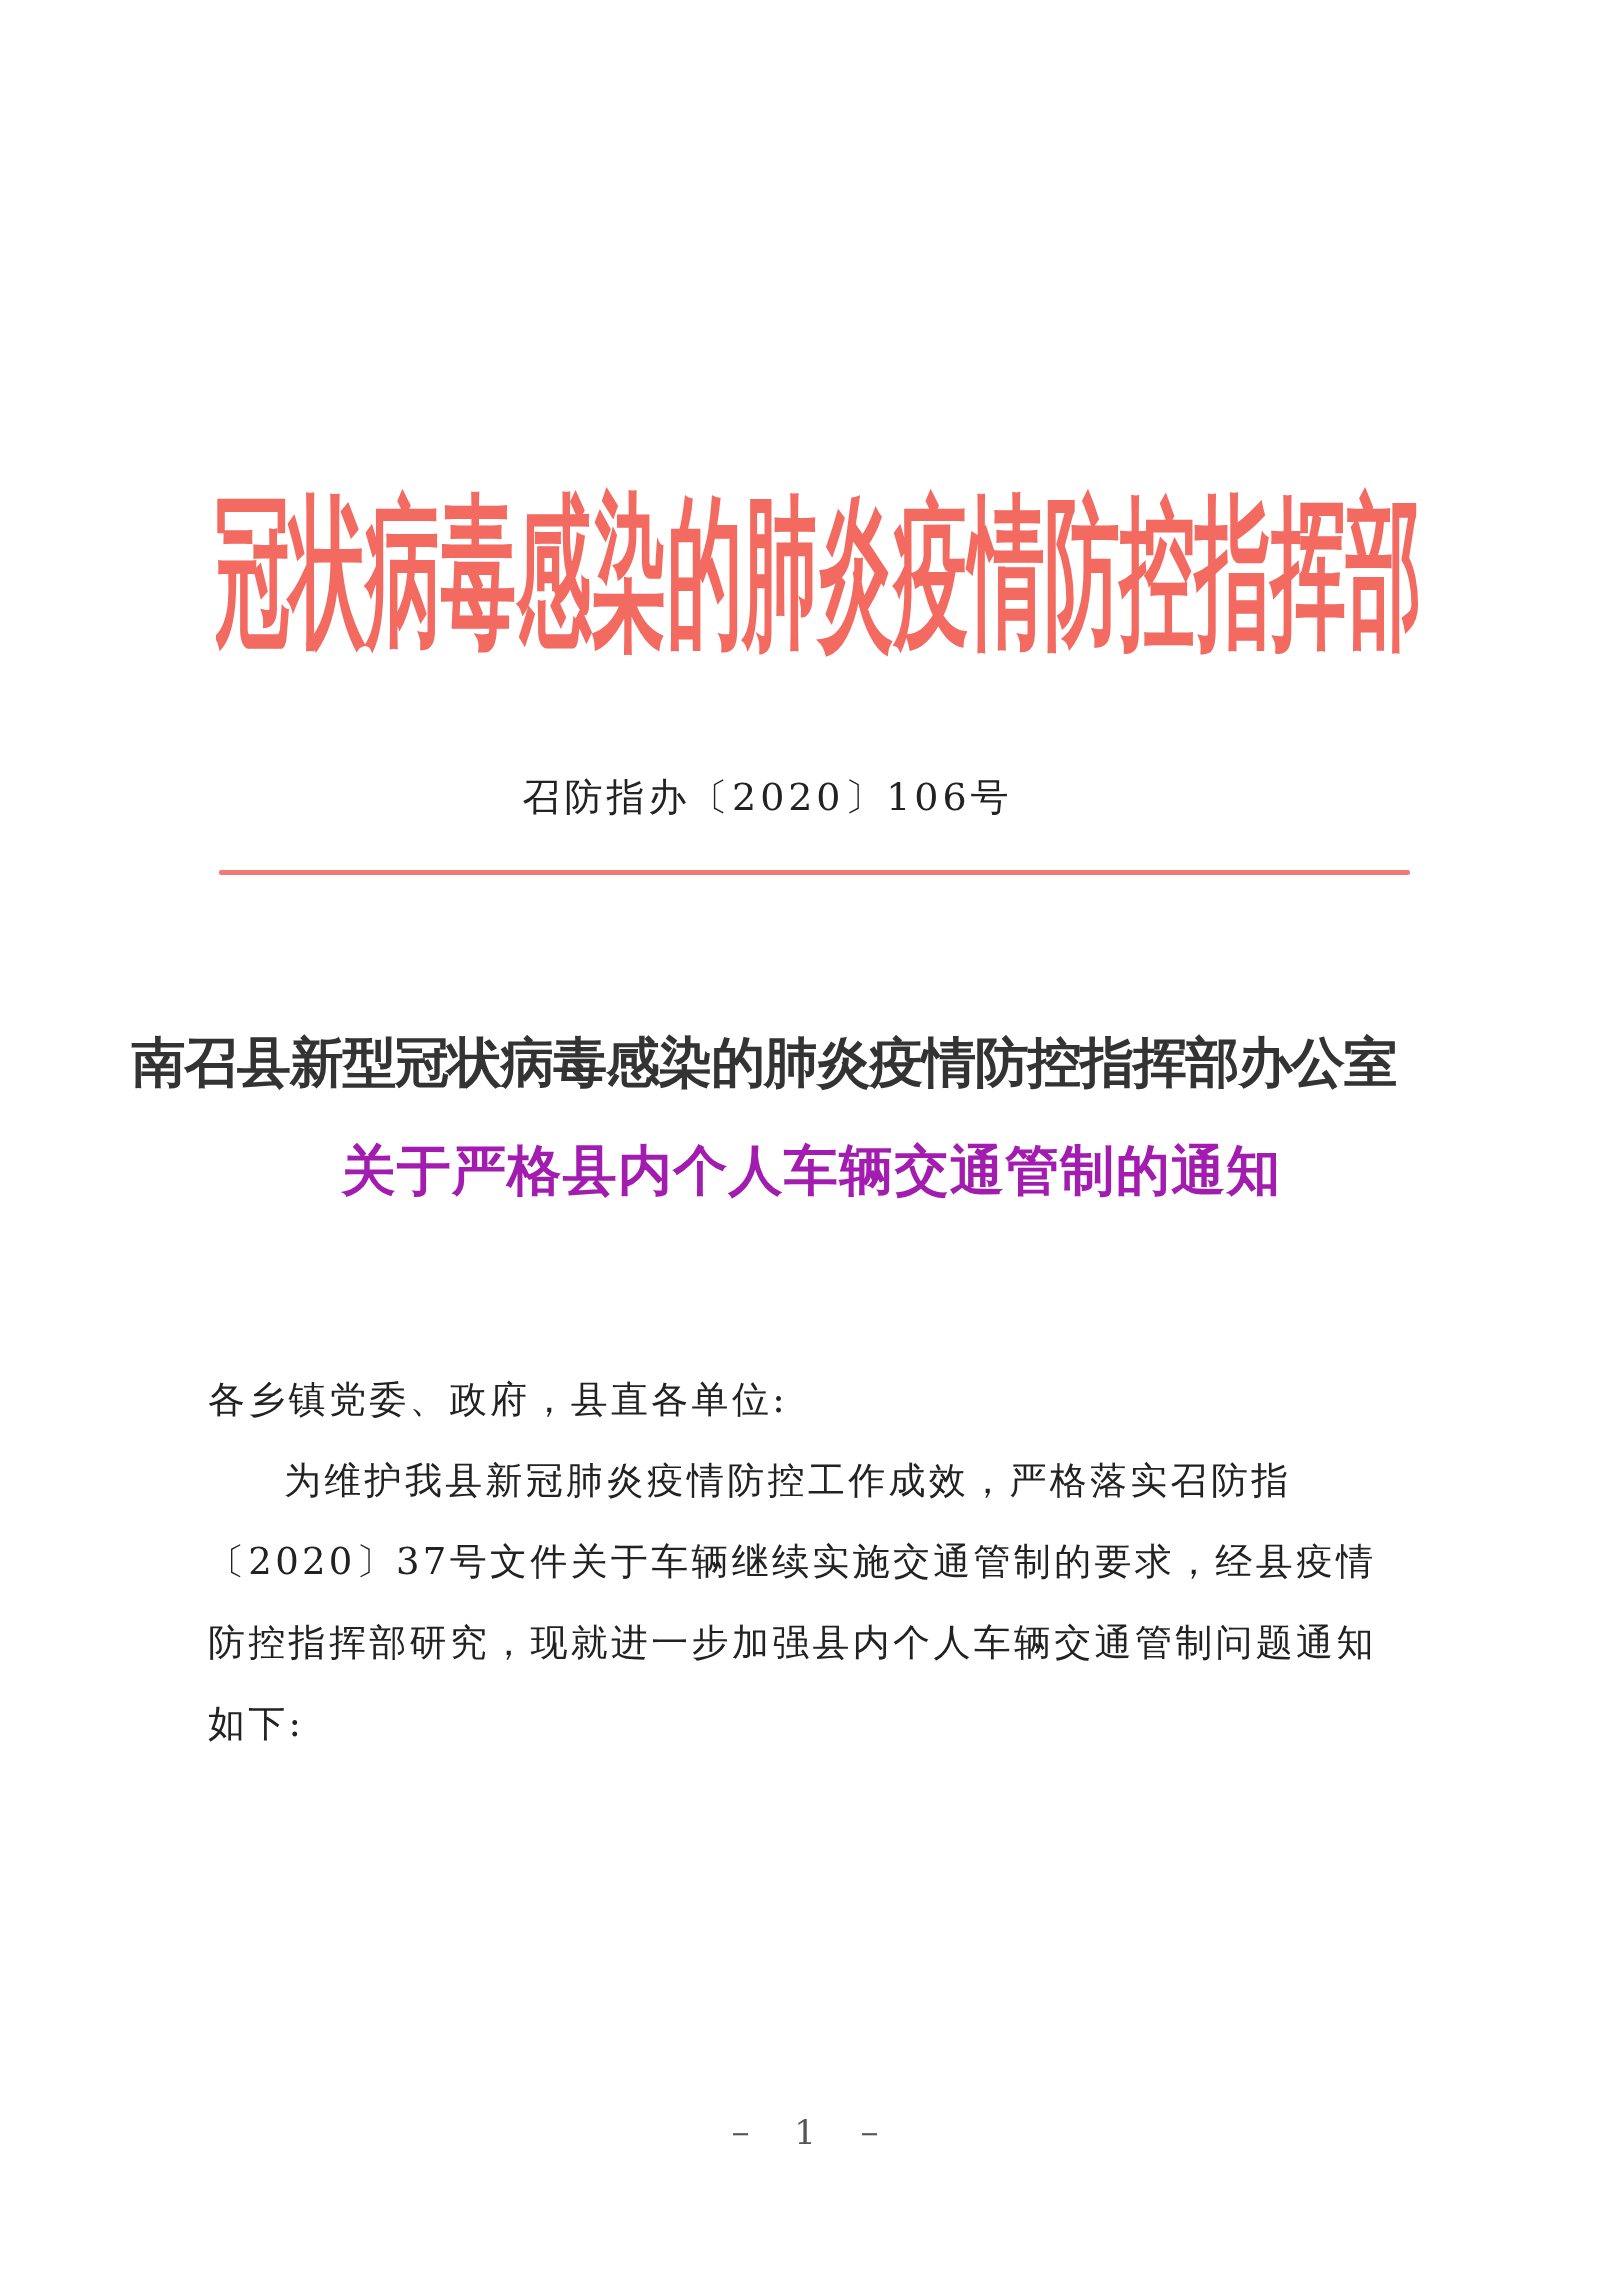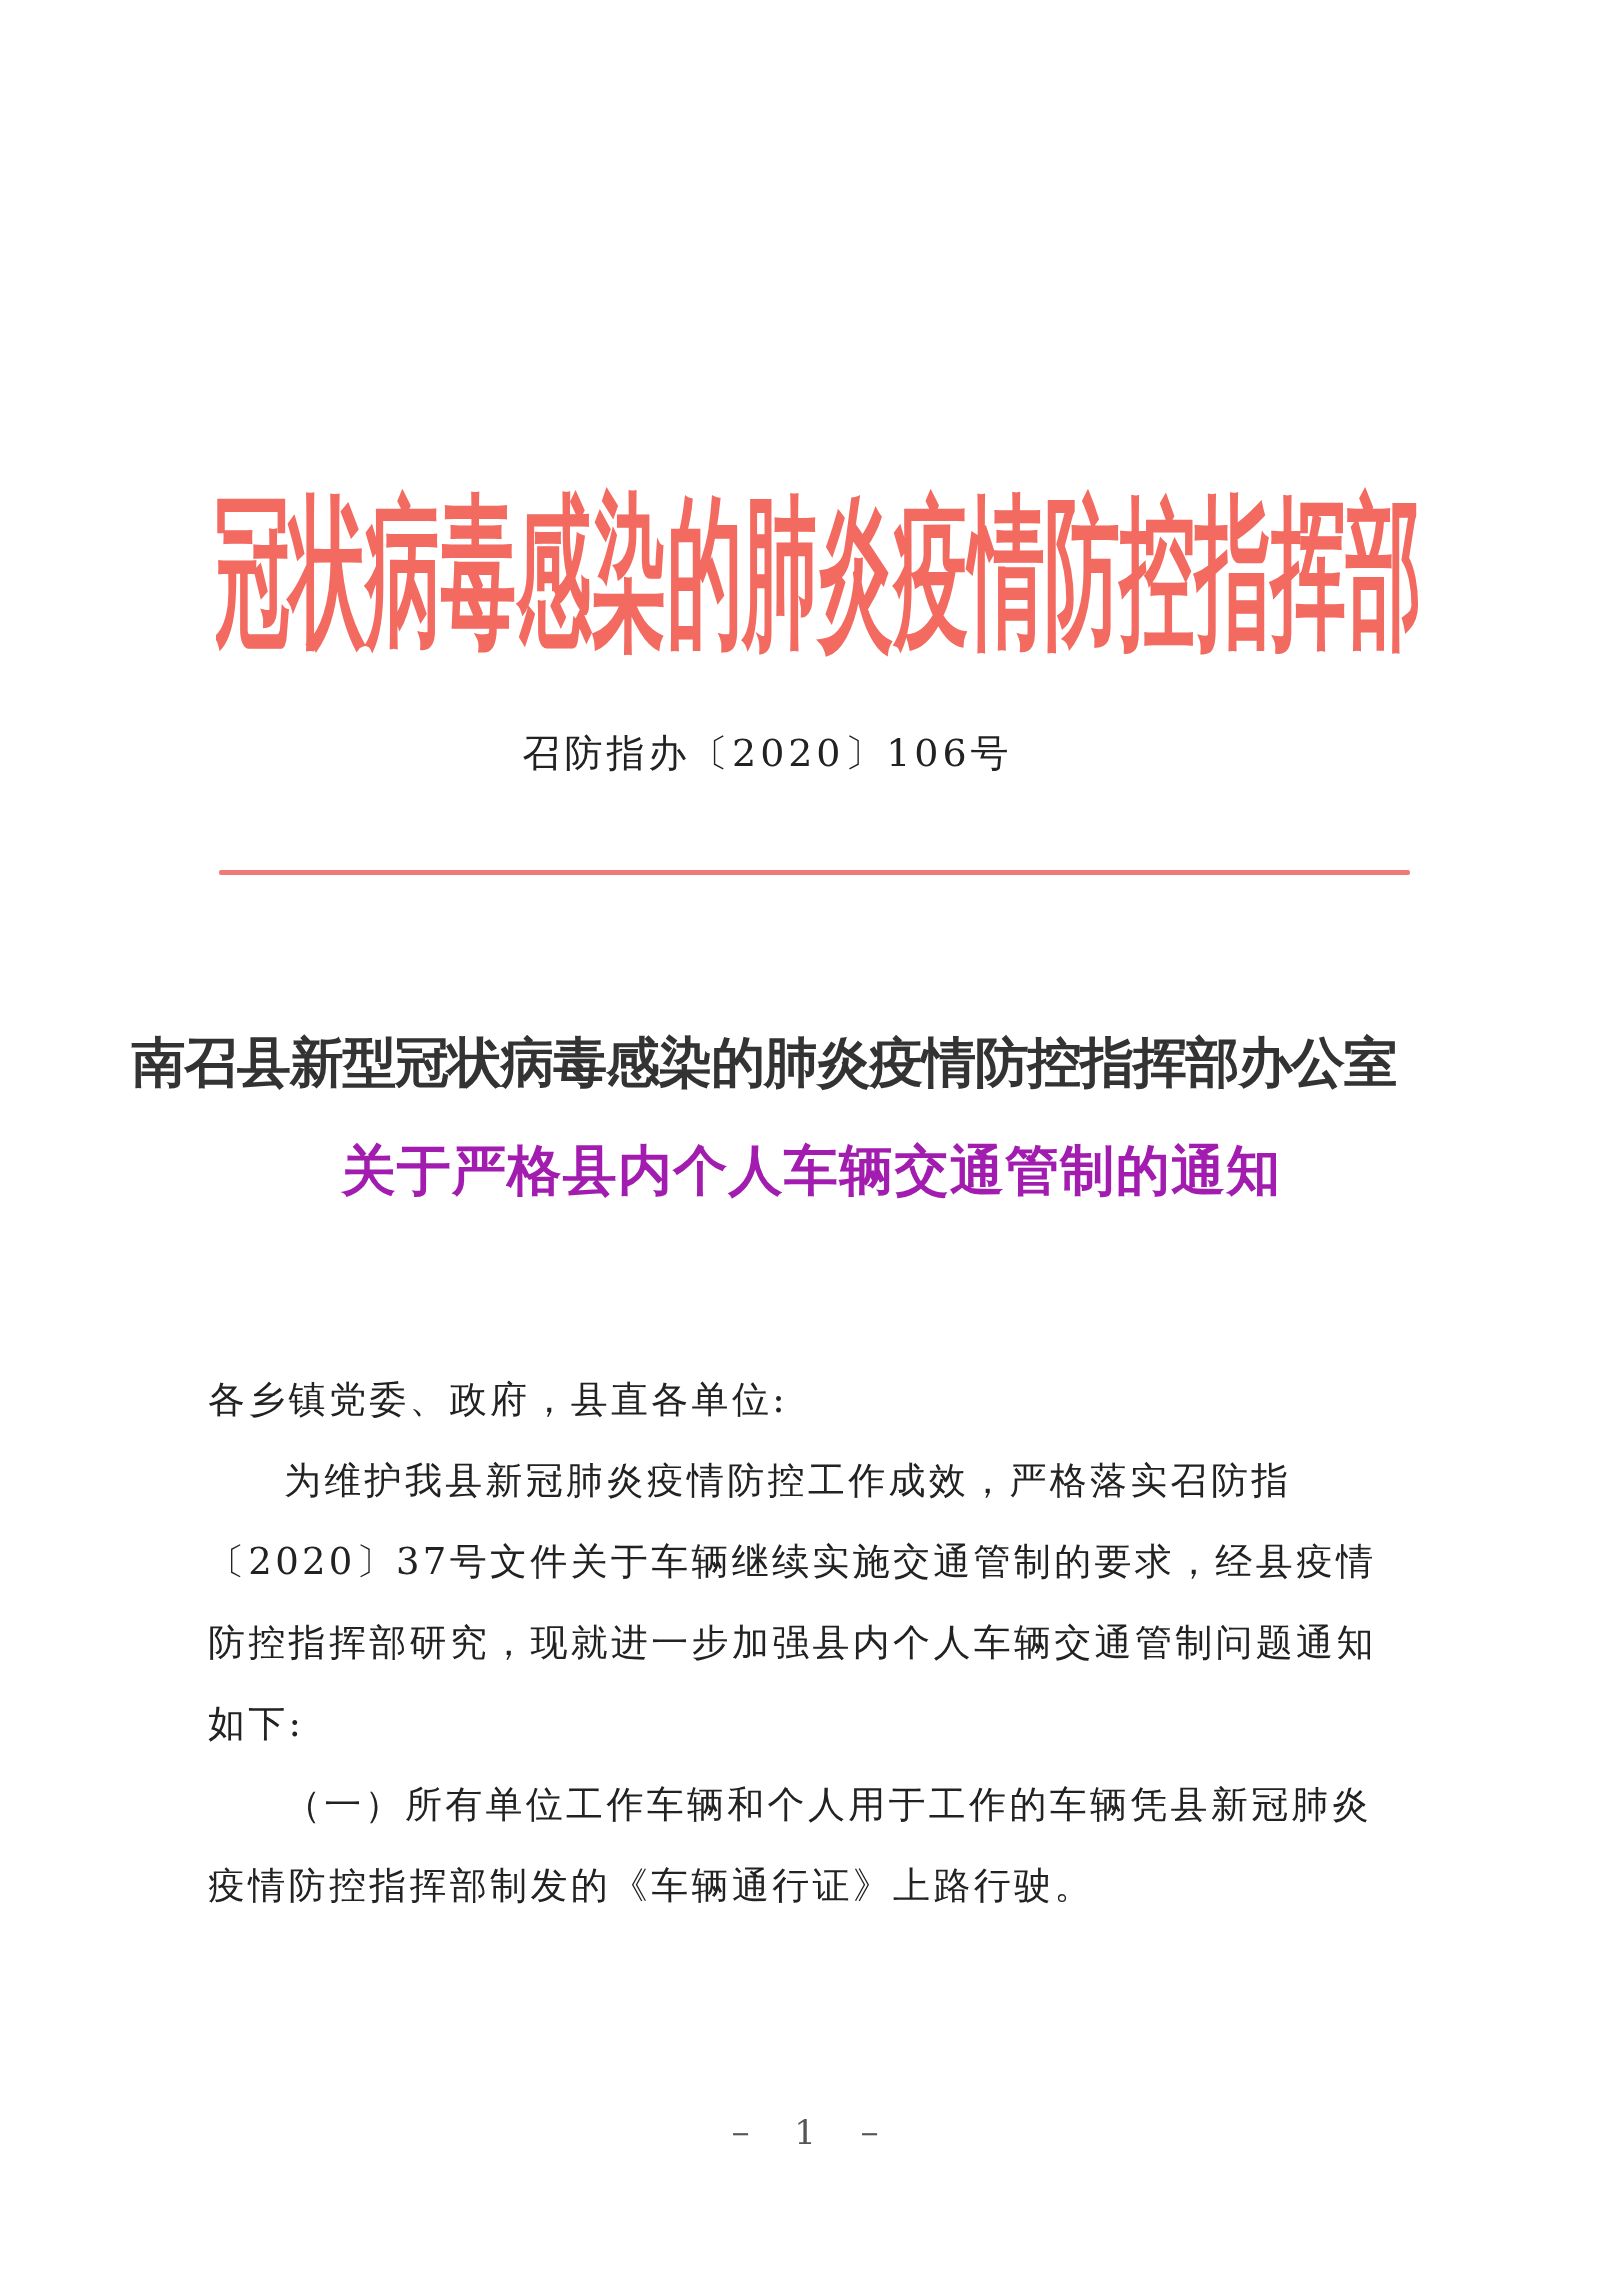--- a/index.html
+++ b/index.html
@@ -3,21 +3,21 @@
 <meta charset="utf-8">
 <style>
   html, body { margin: 0; padding: 0; background: #ffffff; }
   body { width: 1623px; height: 2295px; position: relative; overflow: hidden;
          font-family: "DejaVu Serif", "Liberation Serif", serif; color: #222; }
   .masthead-wrap { position: absolute; left: 216px; top: 471px; width: 1204px; height: 203px;
                    overflow: hidden; display: flex; align-items: center; justify-content: center; }
   .masthead-text { color: #f26a60; font-family: "DejaVu Sans", "Liberation Sans", sans-serif;
                    font-weight: bold; font-size: 164px; white-space: nowrap; line-height: 1;
                    transform: scale(0.46, 1.0); transform-origin: center; display: inline-block; }
-  .docnum { position: absolute; left: 0; top: 728px; width: 1535px; text-align: center;
+  .docnum { position: absolute; left: 0; top: 772px; width: 1535px; text-align: center;
             font-size: 38px; letter-spacing: 3.9px; color: #222; }
   .red-rule { position: absolute; left: 219px; top: 870px; width: 1191px; height: 4.6px;
               background: #f07a78; border-radius: 2px; }
   .title1 { position: absolute; left: 0; top: 1027px; width: 1528px; text-align: center;
             font-size: 54px; font-weight: bold; color: #333; letter-spacing: -1.3px; }
   .title2 { position: absolute; left: 0; top: 1135px; width: 1623px; text-align: center;
             font-size: 54px; font-weight: bold; color: #a21caf; letter-spacing: 1.3px; }
   .body { position: absolute; left: 208px; top: 1359px; width: 1191px;
           font-size: 37px; line-height: 81px; color: #222; letter-spacing: 3.3px; }
   .body p { margin: 0; }
@@ -35,17 +35,16 @@
 <div class="docnum">召防指办〔2020〕106号</div>
 
 <div class="red-rule"></div>
 
 <div class="title1">南召县新型冠状病毒感染的肺炎疫情防控指挥部办公室</div>
 <div class="title2">关于严格县内个人车辆交通管制的通知</div>
 
 <div class="body">
   <p>各乡镇党委、政府，县直各单位:</p>
   <p class="indent">为维护我县新冠肺炎疫情防控工作成效，严格落实召防指〔2020〕37号文件关于车辆继续实施交通管制的要求，经县疫情防控指挥部研究，现就进一步加强县内个人车辆交通管制问题通知如下:</p>
-  <p class="indent">（一）所有单位工作车辆和个人用于工作的车辆凭县新冠肺炎疫情防控指挥部制发的《车辆通行证》上路行驶。</p>
 </div>
 
 <div class="pagenum">－ 1 －</div>
 
 
 </body></html>

